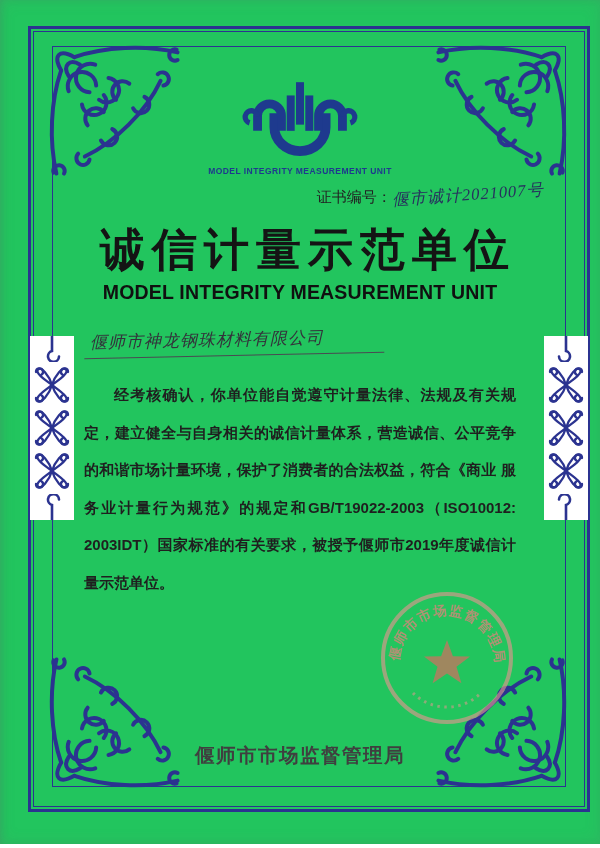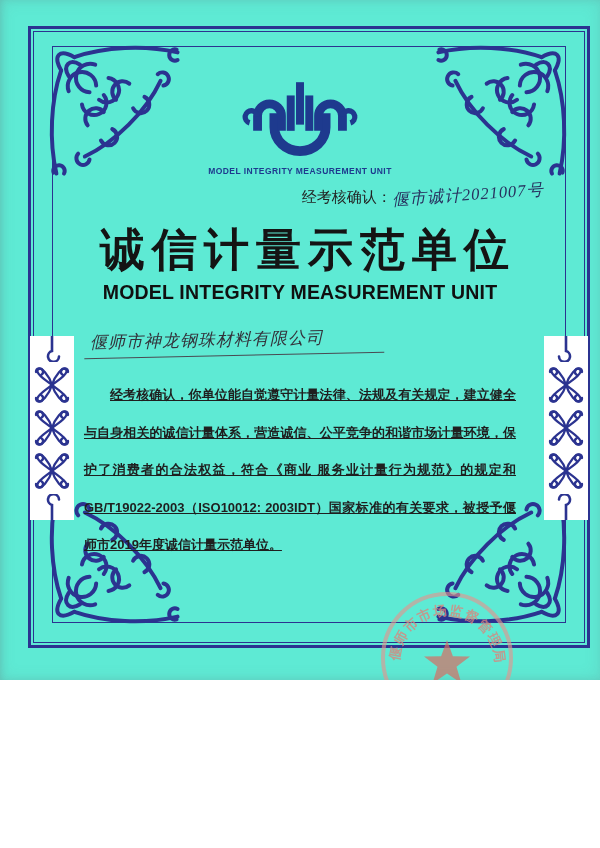--- a/index.html
+++ b/index.html
@@ -1,18 +1,18 @@
 <!DOCTYPE html>
 <html><head>
 <meta charset="utf-8">
 <style>
   html,body{margin:0;padding:0;background:#ffffff;}
   .page{
-    position:relative;width:600px;height:680px;overflow:hidden;
-    background:#5eead4;
+    position:relative;width:600px;height:844px;overflow:hidden;
+    background:#22c55e;
     font-family:"Liberation Sans","DejaVu Sans",sans-serif;
     box-shadow:inset 0 0 16px rgba(110,110,125,.16), inset 3px 0 8px -3px rgba(90,90,100,.25);
   }
   
   .outer-frame{position:absolute;left:28px;top:26px;right:10px;bottom:32px;border:3px solid #2b3390;}
   .outer-frame .companion{position:absolute;inset:2px;border:1px solid #2b3390;}
   .inner-frame{position:absolute;left:52px;top:46px;right:34px;bottom:57px;border:1.5px solid #2b3390;}
   
   .corner{position:absolute;width:142px;height:142px;z-index:2;}
   .corner.tl{left:46px;top:42px;}
@@ -44,22 +44,22 @@
     letter-spacing:7px;color:#141414;}
   .title-en{position:absolute;left:0;right:0;top:281px;text-align:center;z-index:3;
     font-size:19.5px;font-weight:800;letter-spacing:.2px;color:#101010;}
   
   .company{position:absolute;left:84px;top:328px;z-index:3;min-width:282px;
     border-bottom:1.5px solid #4a4a52;padding:0 12px 4px 6px;
     font-family:"Liberation Serif","DejaVu Serif",serif;font-style:italic;
     font-size:17px;color:#33333b;transform:rotate(-1.2deg);letter-spacing:1px;}
   
   .body-text{position:absolute;left:84px;width:432px;top:376px;z-index:3;
-    font-size:13px;line-height:37.5px;font-weight:bold;color:#1f1f1f;
-    text-align:justify;text-justify:inter-ideograph;text-indent:2em;text-decoration:underline;}
+    font-size:15px;line-height:37.5px;font-weight:bold;color:#1f1f1f;
+    text-align:justify;text-justify:inter-ideograph;text-indent:2em;}
   
   .issuer{position:absolute;left:302px;top:645px;z-index:3;font-size:16.5px;font-weight:bold;color:#1d1d1d;}
   .seal{position:absolute;left:372px;top:583px;width:150px;height:150px;z-index:2;opacity:.85;}
   
   .agency{position:absolute;left:0;right:0;top:742px;text-align:center;z-index:3;
     font-size:19.5px;font-weight:bold;letter-spacing:1.5px;color:#3f3f3f;}
 </style>
 </head>
 <body>
 
@@ -168,21 +168,21 @@
       <g fill="#1e3a8e">
         <rect x="60" y="22" width="9" height="40"></rect>
         <rect x="70.5" y="7" width="9" height="48"></rect>
         <rect x="81" y="22" width="9" height="40"></rect>
       </g>
     </svg>
     <div class="logo-caption">MODEL INTEGRITY MEASUREMENT UNIT</div>
   </div>
 
   <div class="cert-no">
-    <span>经考核确认：</span><span class="hand">偃市诚计2021007号</span>
+    <span>证书编号：</span><span class="hand">偃市诚计2021007号</span>
   </div>
 
   <div class="title-zh">诚信计量示范单位</div>
   <div class="title-en">MODEL INTEGRITY MEASUREMENT UNIT</div>
 
   <div class="company">偃师市神龙钢珠材料有限公司</div>
 
   <div class="body-text">经考核确认，你单位能自觉遵守计量法律、法规及有关规定，建立健全与自身相关的诚信计量体系，营造诚信、公平竞争的和谐市场计量环境，保护了消费者的合法权益，符合《商业 服务业计量行为规范》的规定和GB/T19022-2003（ISO10012: 2003IDT）国家标准的有关要求，被授予偃师市2019年度诚信计量示范单位。</div>
 
 

